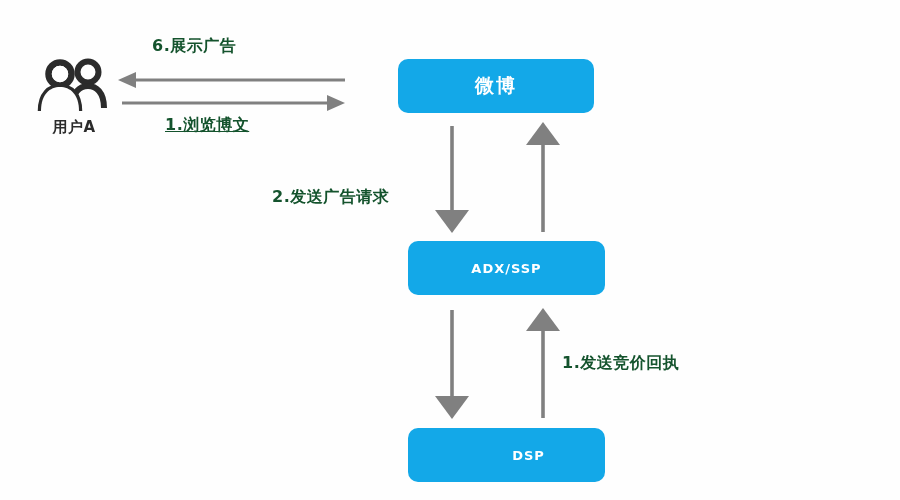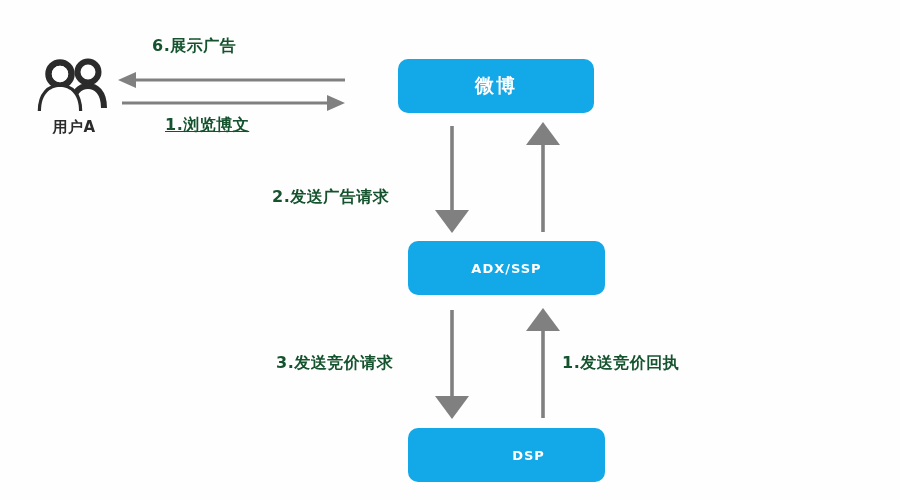--- a/index.html
+++ b/index.html
@@ -160,16 +160,15 @@
 
     <g>
       <line x1="543" y1="418" x2="543" y2="327" stroke="#808080" stroke-width="3.6"></line>
       <polygon points="543,308 526,331 560,331" fill="#808080"></polygon>
     </g>
   </svg>
 
   <div class="edge-label" id="label-6">6.展示广告</div>
   <div class="edge-label" id="label-1">1.浏览博文</div>
   <div class="edge-label" id="label-2">2.发送广告请求</div>
-  <div class="edge-label" id="label-3">3.发送竞价请求</div>
   <div class="edge-label" id="label-4">1.发送竞价回执</div>
 
 </div>
 
 </body></html>

